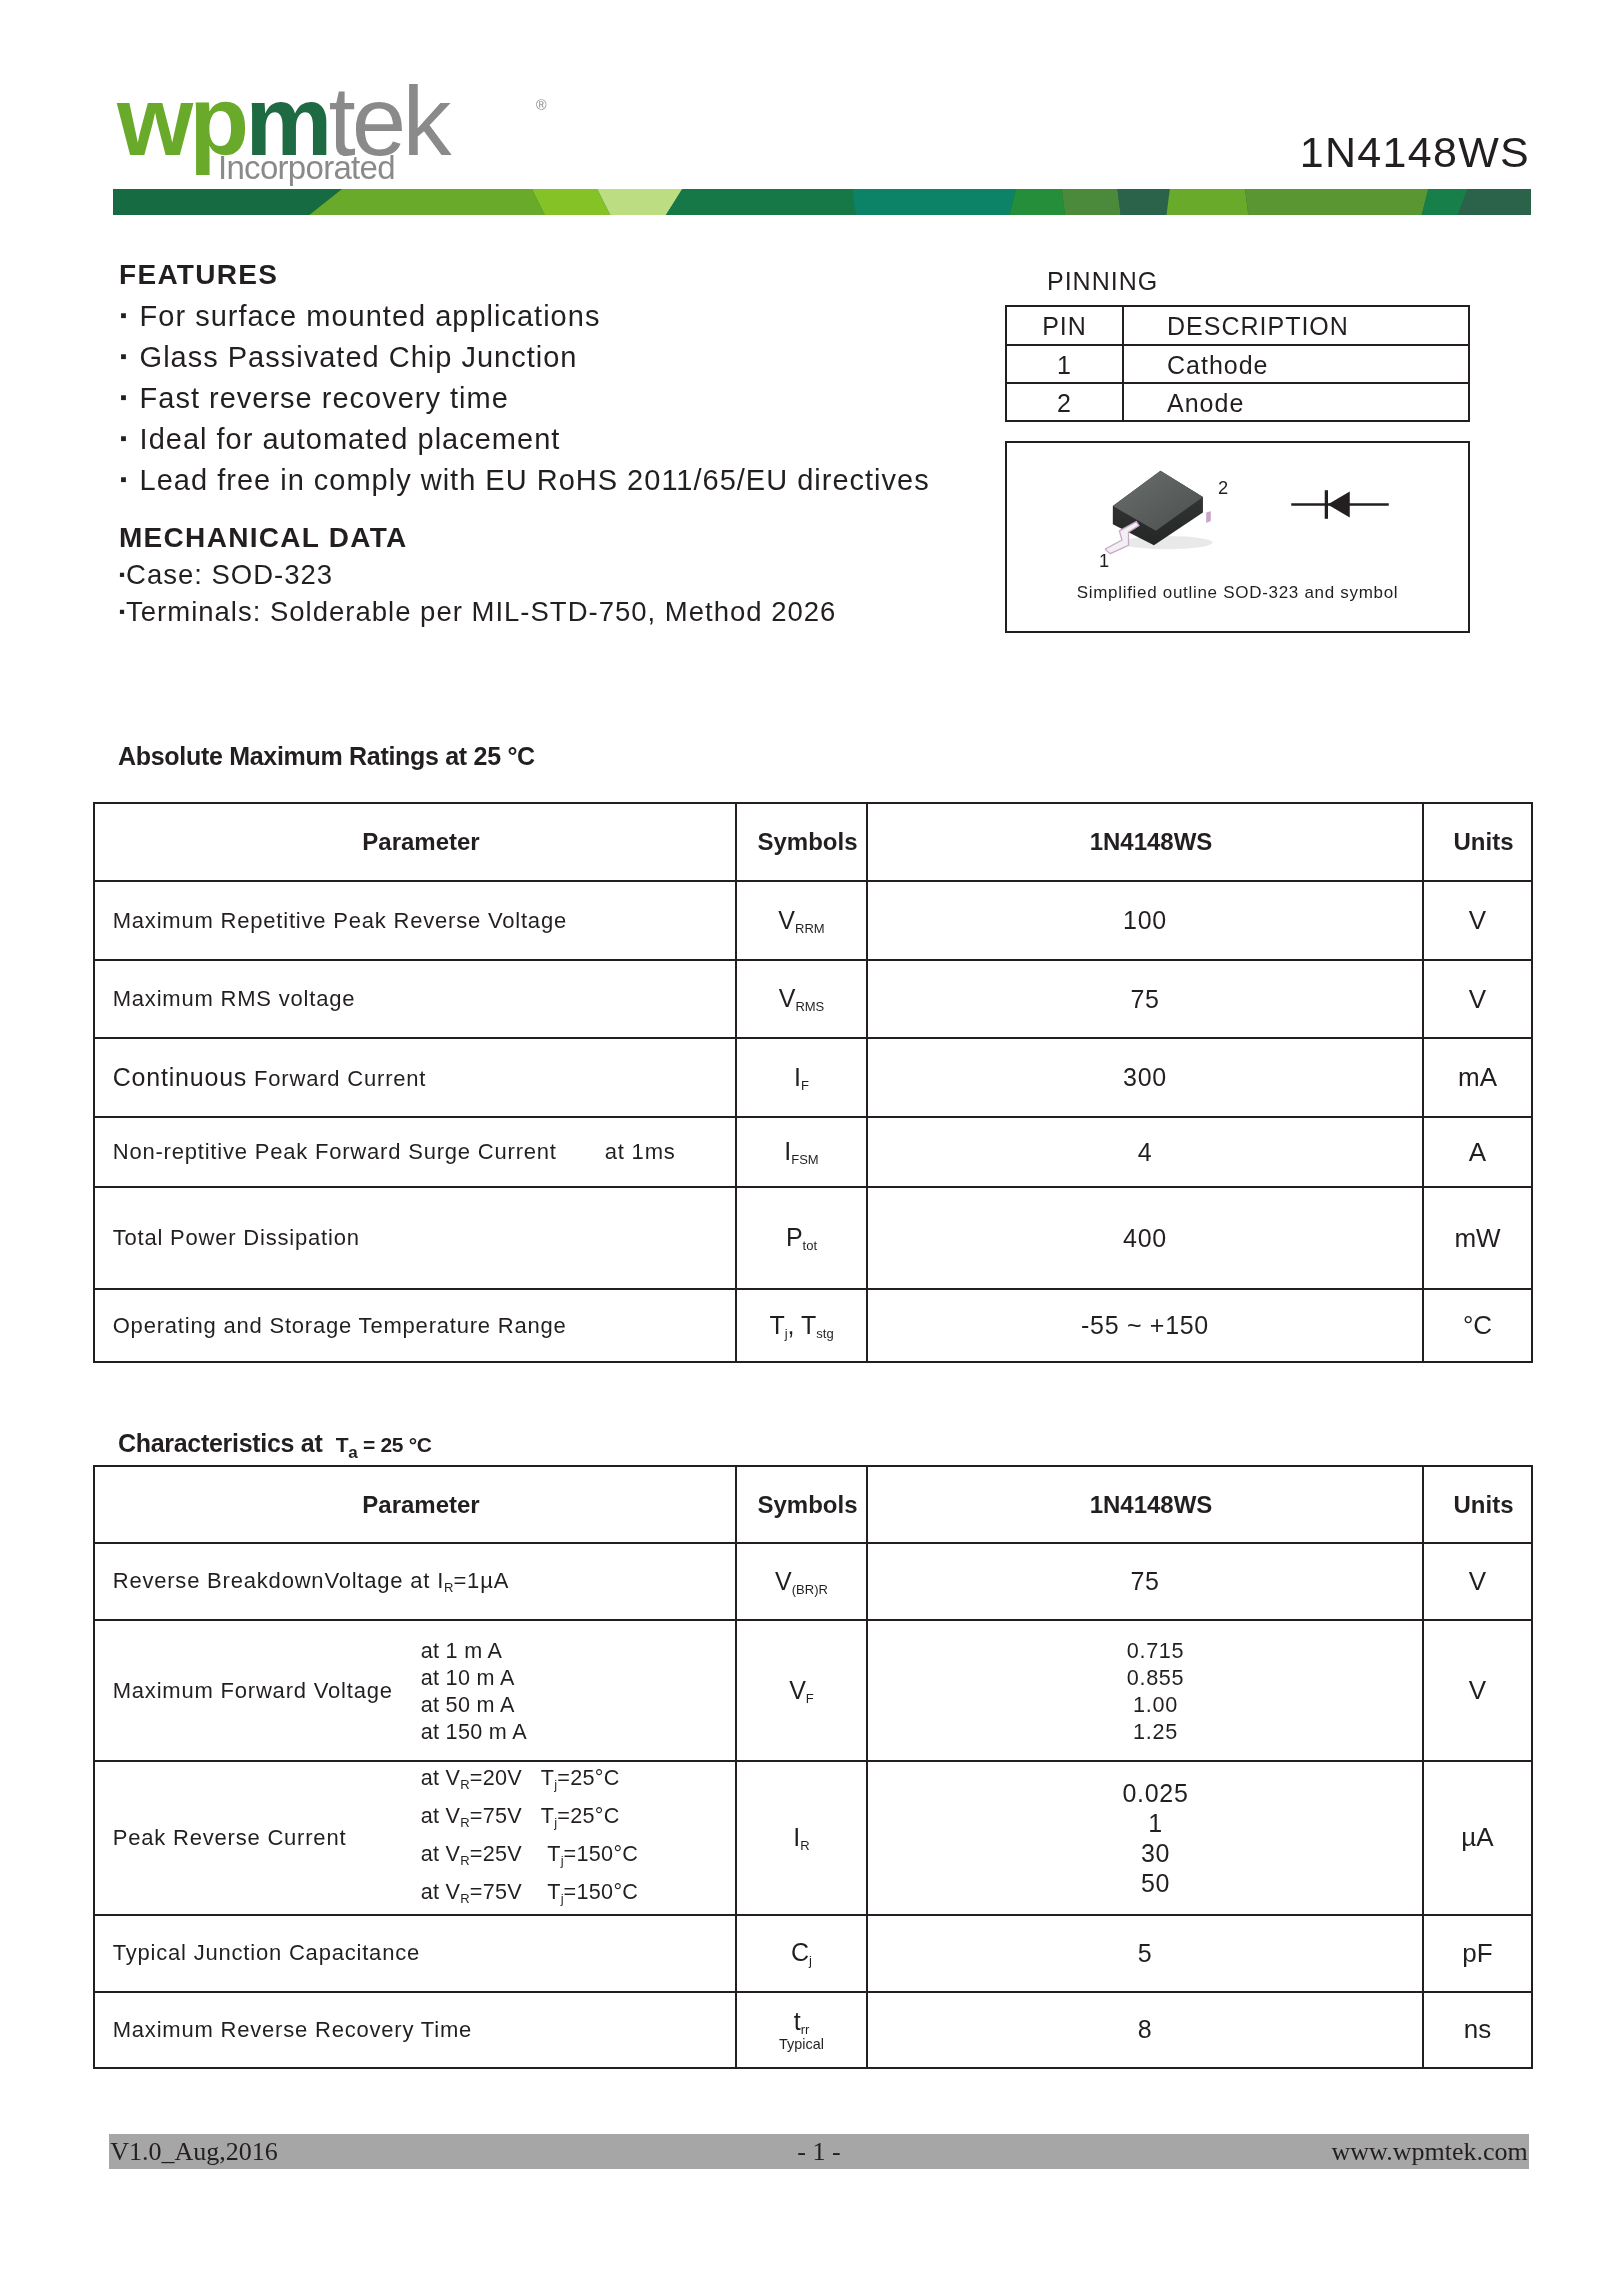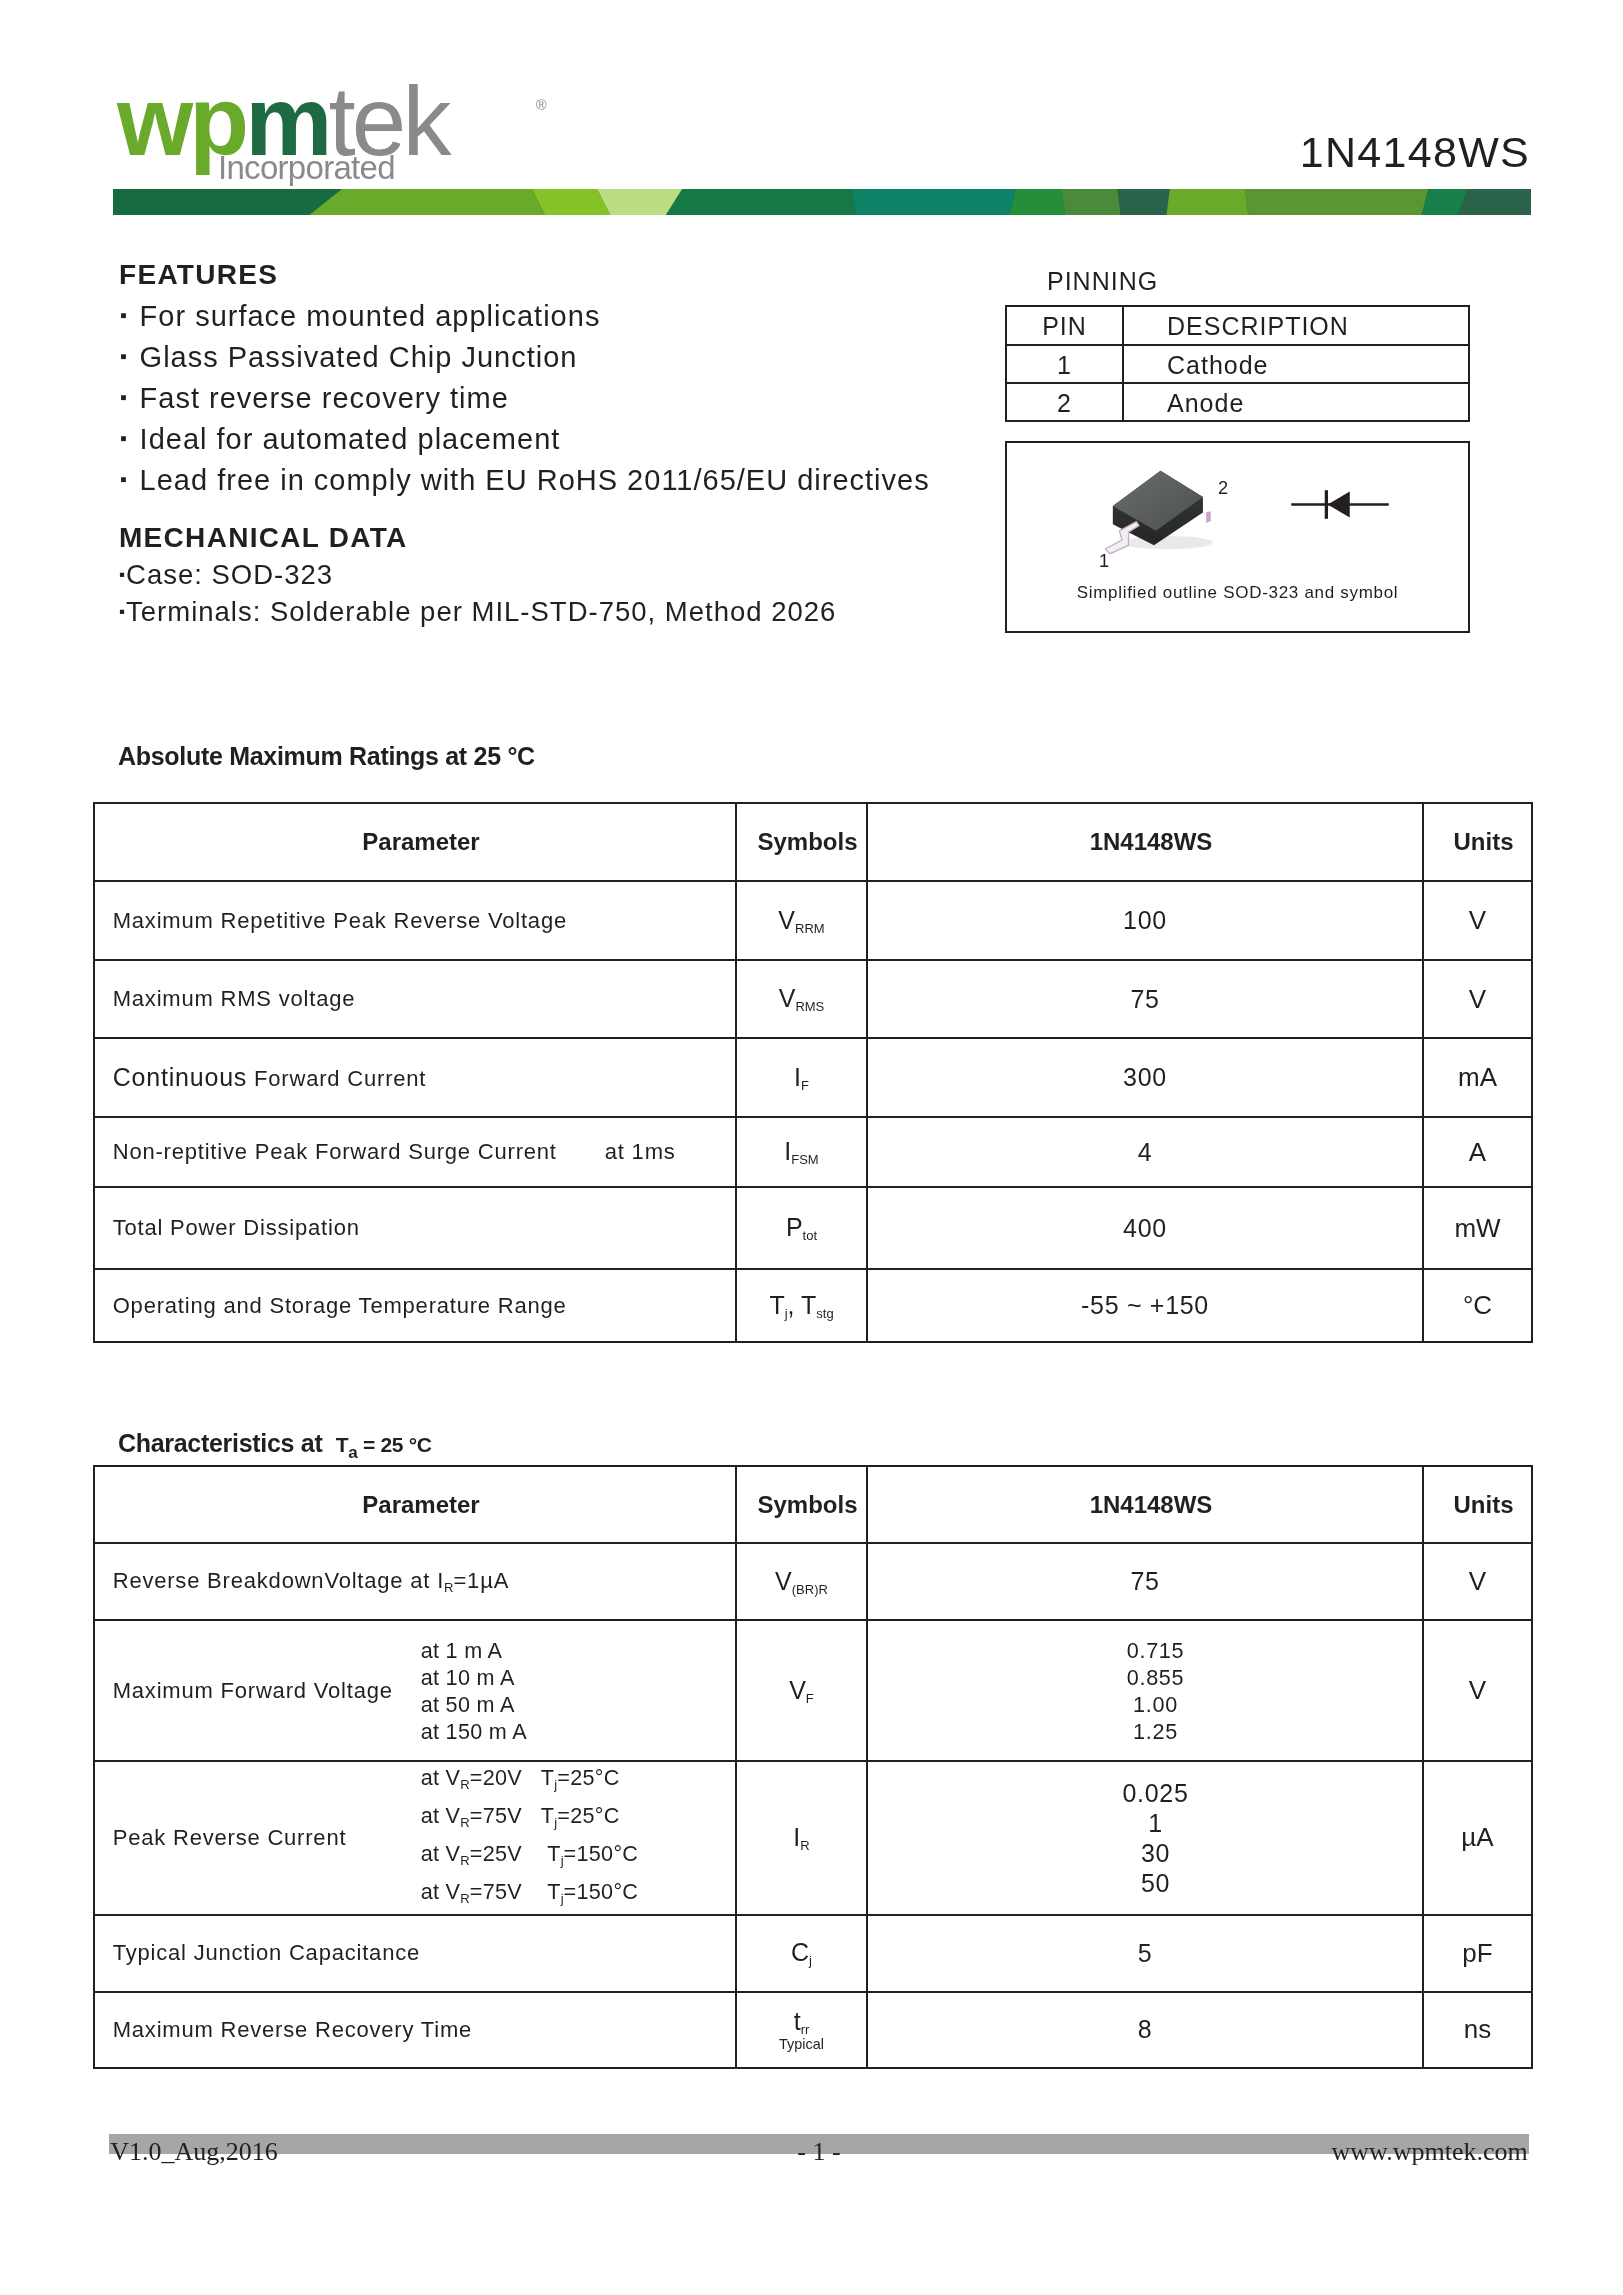--- a/index.html
+++ b/index.html
@@ -58,21 +58,21 @@
   table.spec .val { text-align:center; font-size:25px; letter-spacing:0.7px; }
   table.spec .unit { text-align:center; font-size:26px; }
   .param-wrap { display:flex; align-items:center; }
   .param-name { flex:0 0 auto; }
   .cond-list { position:relative; font-size:21.6px; line-height:27px; letter-spacing:0.3px; }
   .val-list { line-height:27px; font-size:21.6px;margin-left:21px; }
   .val-list.big { line-height:30px; font-size:25px; }
   .typ { display:block; font-size:14.4px; line-height:15.7px; }
 
   
-  .footer { left:109px; top:2134px; width:1420px; height:20px; background:#a6a6a6; font-family:"Liberation Serif", "DejaVu Serif", serif; font-size:26px; color:#231f20; }
+  .footer { left:109px; top:2134px; width:1420px; height:35px; background:#a6a6a6; font-family:"Liberation Serif", "DejaVu Serif", serif; font-size:26px; color:#231f20; }
   .footer span { position:absolute; top:3.3px; }
   .f-left { left:1.3px; }
   .f-center { left:0; width:100%; text-align:center; }
   .f-right { right:1.3px; }
 </style>
 </head>
 <body>
 
 <div class="abs logo">
   <div class="logo-word"><span class="logo-w">w</span><span class="logo-p">p</span><span class="logo-m">m</span><span class="logo-tek">tek</span></div>
@@ -194,21 +194,21 @@
     <td class="sym"><span>I</span><sub>F</sub></td>
     <td class="val">300</td>
     <td class="unit">mA</td>
   </tr>
   <tr style="height:70px;">
     <td class="param"><span>Non-reptitive Peak Forward Surge Current</span><span style="position:relative; left:48px;">at 1ms</span></td>
     <td class="sym"><span>I</span><sub>FSM</sub></td>
     <td class="val">4</td>
     <td class="unit">A</td>
   </tr>
-  <tr style="height:82px;margin-left:12px;">
+  <tr style="height:102px;margin-left:12px;">
     <td class="param">Total Power Dissipation</td>
     <td class="sym"><span>P</span><sub>tot</sub></td>
     <td class="val">400</td>
     <td class="unit">mW</td>
   </tr>
   <tr style="height:73px;">
     <td class="param">Operating and Storage Temperature Range</td>
     <td class="sym"><span>T</span><sub>j</sub><span>, T</span><sub>stg</sub></td>
     <td class="val">-55 ~ +150</td>
     <td class="unit">°C</td>

